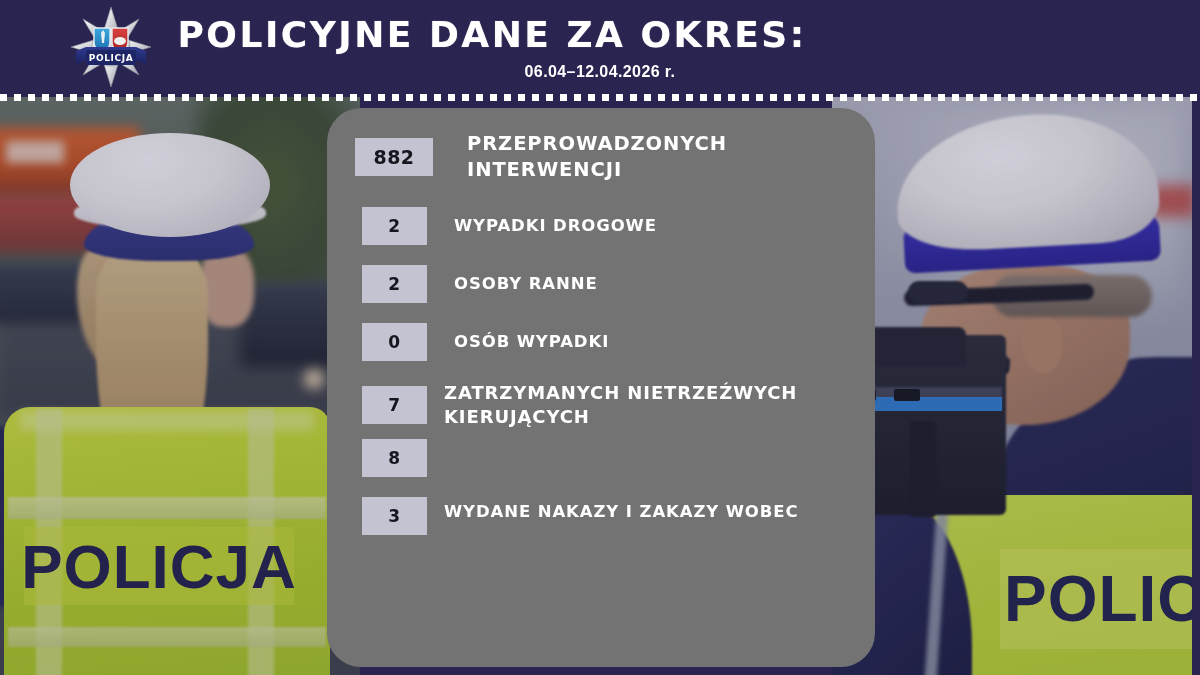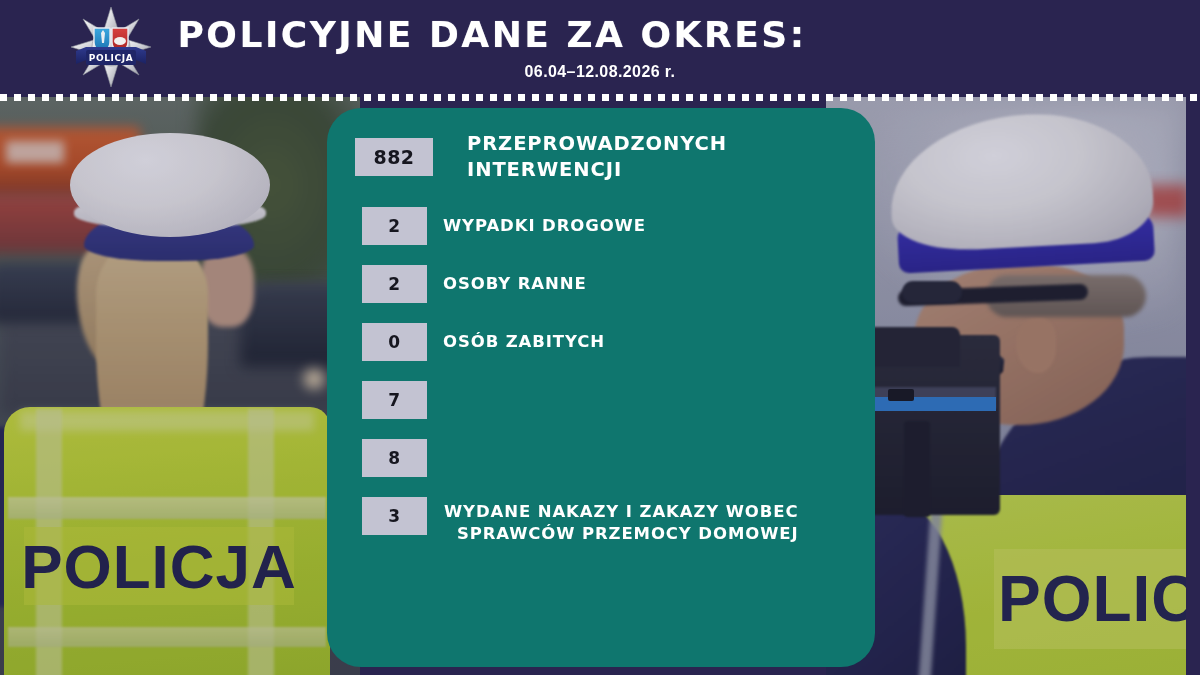--- a/index.html
+++ b/index.html
@@ -4,21 +4,21 @@
 <style>
   * { margin:0; padding:0; box-sizing:border-box; }
   html,body { width:1200px; height:675px; overflow:hidden; background:#2a2450; }
   body { font-family:"Liberation Sans", sans-serif; }
 
   #stage { position:relative; width:1200px; height:675px; background:#2a2450; overflow:hidden; }
 
   
   .photo { position:absolute; top:97px; height:578px; overflow:hidden; }
   .photo-left  { left:0;   width:360px; }
-  .photo-right { right:14px;  width:360px; }
+  .photo-right { right:8px;  width:360px; }
 
   
   .bg-l {
     position:absolute; inset:0;
     background:
       linear-gradient(180deg,#6a7668 0%,#59624f 22%,#4e5a56 40%,#474f52 60%,#3f4449 100%);
   }
   .bg-l-blur1 { 
     position:absolute; left:196px; top:-12px; width:190px; height:250px;
     background:radial-gradient(ellipse at 40% 40%,#4d5f33 0%,#3e5030 45%,rgba(62,80,48,0) 72%);
@@ -265,42 +265,42 @@
     font-family:"Liberation Sans", sans-serif;
   }
   .dashline {
     position:absolute; left:0; top:94px; width:1200px; height:7px; z-index:6;
     background-image:repeating-linear-gradient(90deg,#ffffff 0px,#ffffff 7px,rgba(255,255,255,0) 7px,rgba(255,255,255,0) 14px);
   }
 
   
   .card {
     position:absolute; left:327px; top:108px; width:548px; height:559px;
-    background:#0f766e; border-radius:34px; z-index:4;
+    background:#737373; border-radius:34px; z-index:4;
   }
   .rows { position:absolute; left:0; top:0; width:548px; }
 
   .row { position:absolute; left:0; display:flex; align-items:center; }
   .vbox {
     background:#c3c3d2; color:#16161f;
     font-family:"DejaVu Sans", sans-serif; font-weight:bold;
     display:flex; align-items:center; justify-content:center;
     height:38px; font-size:17px; letter-spacing:.5px;
     flex:none;
   }
   .vbox.wide { width:78px; }
   .vbox.narrow { width:65px; margin-left:7px; }
   .vbox.big { font-size:19px; }
 
   .label {
     color:#ffffff; font-family:"DejaVu Sans", sans-serif;
     font-weight:bold; letter-spacing:.9px; line-height:1.32;
   }
   .label.l1 { font-size:19.5px; margin-left:34px; }
-  .label.ln { font-size:16.5px; margin-left:16px; }
+  .label.ln { font-size:16.5px; margin-left:27px; }
   .label.lbig { font-size:18px; margin-left:17px; }
   .label.two { font-size:16.5px; margin-left:17px;text-align:right; }
 </style>
 </head>
 <body>
 
 <div id="stage">
 
   <div class="photo photo-left">
     <div class="bg-l"></div>
@@ -399,21 +399,21 @@
         <path d="M44,22 h16 v14 c0,8 -8,11 -8,11 c0,0 -8,-3 -8,-11 Z" fill="url(#shR)" stroke="#e8e9ee" stroke-width="1.4"></path>
         <path d="M33,27 l2,-3 l2,3 l-1,10 l-2,0 Z" fill="#e9eef3"></path>
         <ellipse cx="52" cy="35" rx="6" ry="4" fill="#f2f0ee"></ellipse>
 
         <path d="M8,45 L18,41 L68,41 L78,45 L78,58 L68,54 L18,54 L8,58 Z" fill="url(#ribbon)"></path>
         <rect x="18" y="44" width="50" height="15" rx="2" fill="#1f2668"></rect>
         <text x="43" y="55" text-anchor="middle" fill="#ffffff" font-family="DejaVu Sans, sans-serif" font-size="9" font-weight="bold" letter-spacing="0.6">POLICJA</text>
       </svg>
     </div>
     <div class="title">POLICYJNE DANE ZA OKRES:</div>
-    <div class="subtitle">06.04–12.08.2026 r.</div>
+    <div class="subtitle">06.04–12.04.2026 r.</div>
   </div>
   <div class="dashline"></div>
 
   <div class="card">
     <div class="rows">
 
       <div class="row" style="top:23px; left:28px;">
         <div class="vbox wide big">882</div>
         <div class="label l1">PRZEPROWADZONYCH INTERWENCJI</div>
       </div>
@@ -423,35 +423,35 @@
         <div class="label ln">WYPADKI DROGOWE</div>
       </div>
 
       <div class="row" style="top:157px; left:28px;">
         <div class="vbox narrow">2</div>
         <div class="label ln">OSOBY RANNE</div>
       </div>
 
       <div class="row" style="top:215px; left:28px;">
         <div class="vbox narrow">0</div>
-        <div class="label ln">OSÓB ZABITYCH</div>
+        <div class="label ln">OSÓB WYPADKI</div>
       </div>
 
       <div class="row" style="top:273px; left:28px;">
         <div class="vbox narrow">7</div>
+        <div class="label lbig">ZATRZYMANYCH NIETRZEŹWYCH KIERUJĄCYCH</div>
       </div>
 
       <div class="row" style="top:331px; left:28px;">
         <div class="vbox narrow">8</div>
       </div>
 
       <div class="row" style="top:389px; left:28px; align-items:flex-start;">
         <div class="vbox narrow">3</div>
         <div class="label two" style="margin-top:4px;">
           <div>WYDANE NAKAZY I ZAKAZY WOBEC</div>
-          <div>SPRAWCÓW PRZEMOCY DOMOWEJ</div>
         </div>
       </div>
 
     </div>
   </div>
 
 </div>
 
 </body></html>

